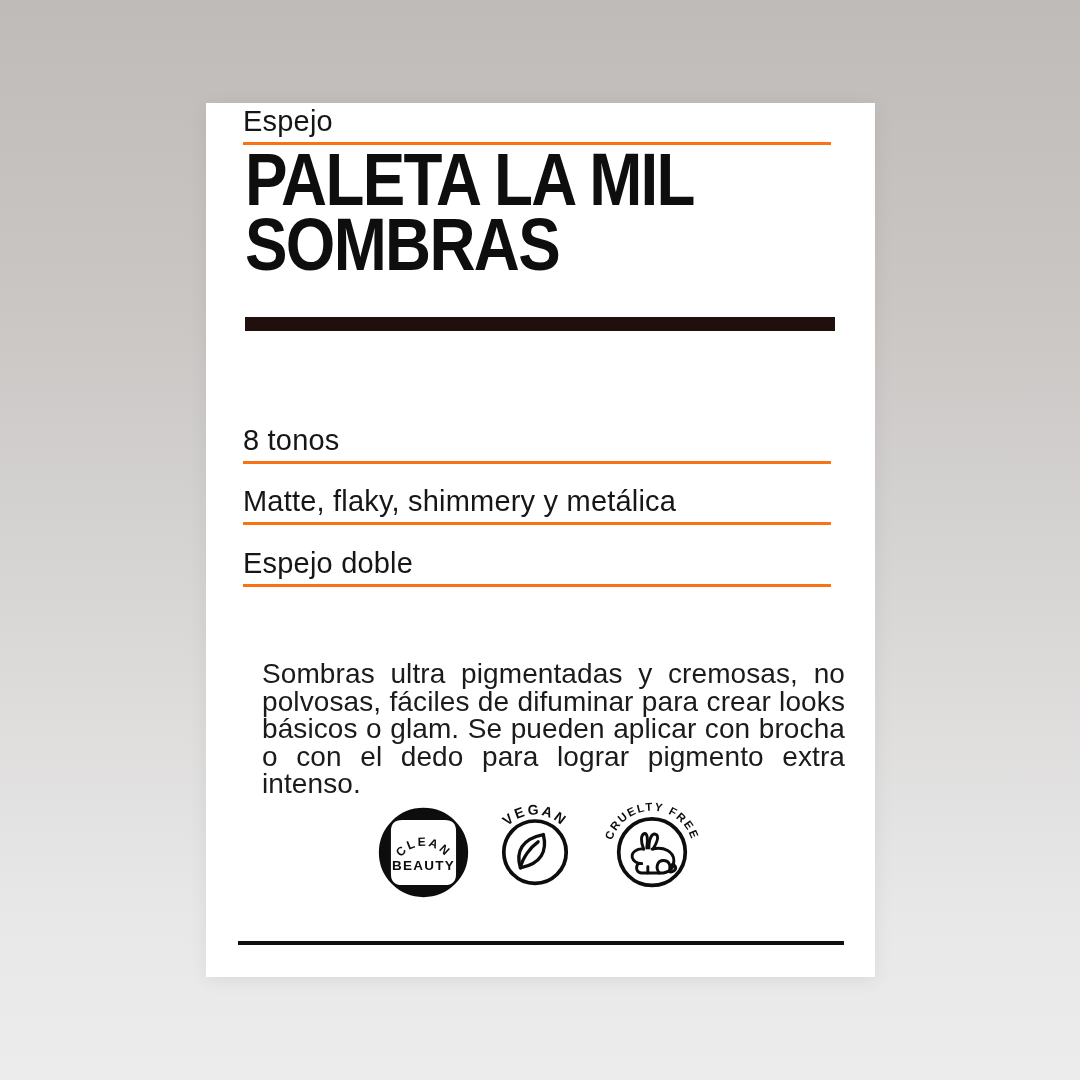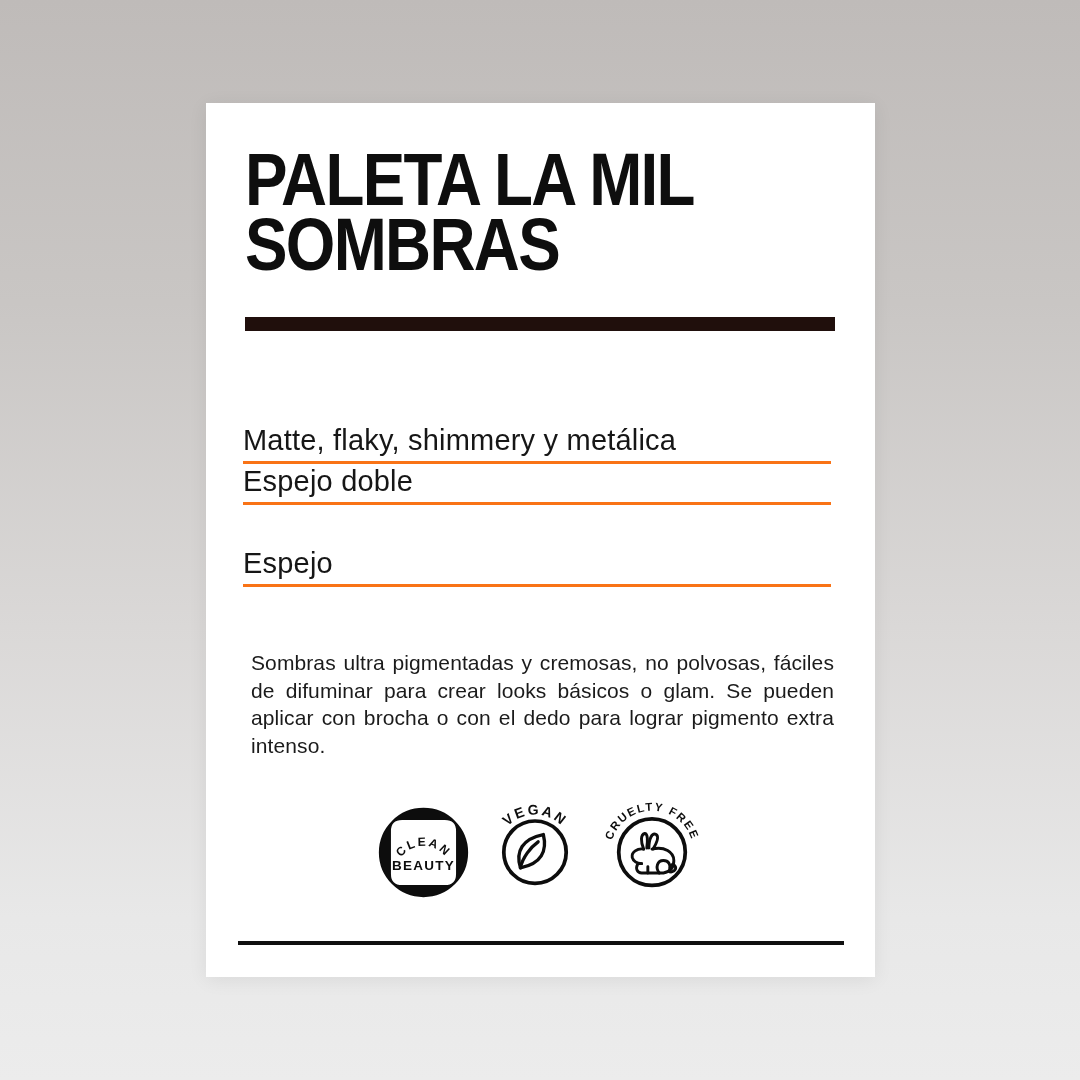--- a/index.html
+++ b/index.html
@@ -22,45 +22,46 @@
     position:absolute;left:39px;top:214px;width:590px;height:14px;
   }
   .feature{
     position:absolute;left:37px;width:588px;
     font-size:29px;line-height:36px;color:#161616;
     padding-bottom:3px;border-bottom:3px solid #f97316;
     letter-spacing:0.2px;
   }
   .feature:nth-of-type(1){top:257px}
   .feature:nth-of-type(2){top:319px}
-  .feature:nth-of-type(3){top:360px}
+  .feature:nth-of-type(3){top:380px}
   .feature:nth-of-type(4){top:442px}
   .desc{
-    position:absolute;left:41px;top:542px;width:583px;margin:4px;
-    font-size:21px;line-height:27.5px;color:#1b1b1b;
+    position:absolute;left:41px;top:542px;width:583px;margin:15px;
+    font-size:28px;line-height:27.5px;color:#1b1b1b;
     text-align:justify;letter-spacing:0.1px;
   }
   .badges{
     position:absolute;left:0;top:690px;width:100%;height:106px;
     display:flex;justify-content:center;align-items:flex-end;gap:13px;
   }
   .badges svg text{font-family:"Liberation Sans",sans-serif;fill:#0d0d0d;}
   .bottom-rule{
     position:absolute;left:32px;top:838px;width:606px;height:4px;background:#101010;
   }
 </style>
 </head>
 <body>
 
 <div class="card">
 
   <h1 class="title"><span>PALETA LA MIL</span><br><span>SOMBRAS</span></h1>
 
   <div class="accent-bar" style="background:#200f0c"></div>
 
+  <div class="feature"><span>8 tonos</span></div>
 
   <div class="feature"><span>Matte, flaky, shimmery y metálica</span></div>
 
   <div class="feature"><span>Espejo doble</span></div>
 
   <div class="feature"><span>Espejo</span></div>
 
   <p class="desc">Sombras ultra pigmentadas y cremosas, no polvosas, fáciles de difuminar para crear looks básicos o glam. Se pueden aplicar con brocha o con el dedo para lograr pigmento extra intenso.</p>
 
   <div class="badges">

